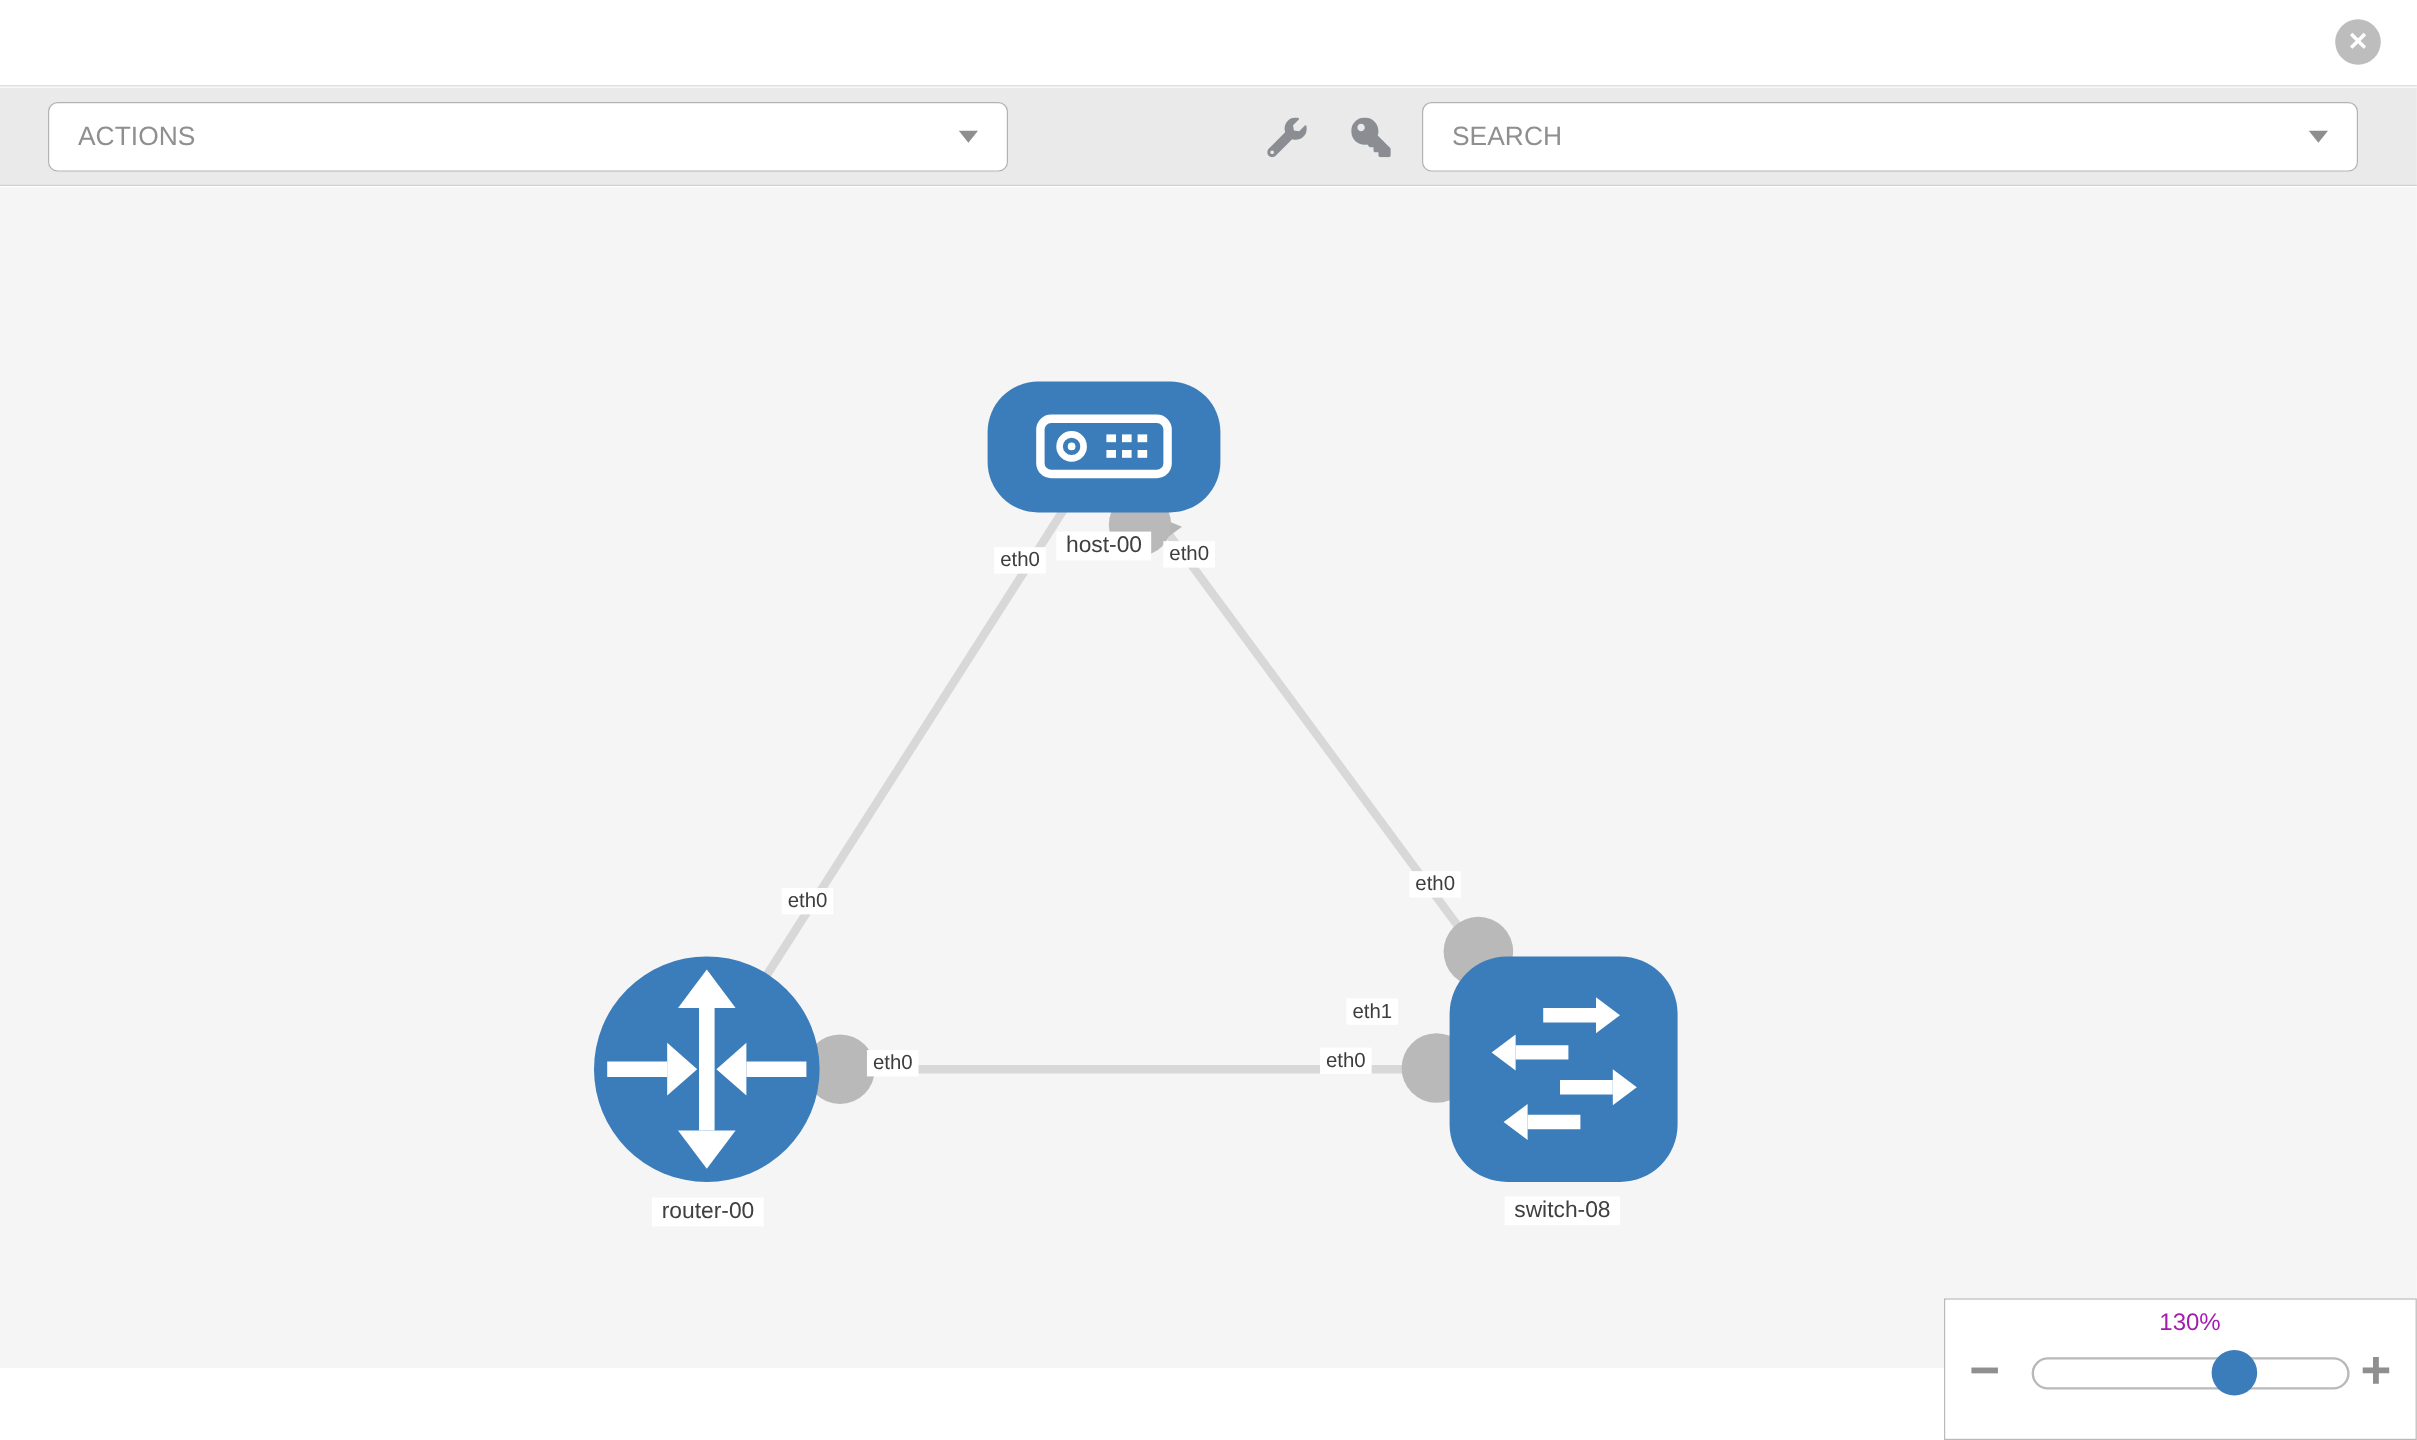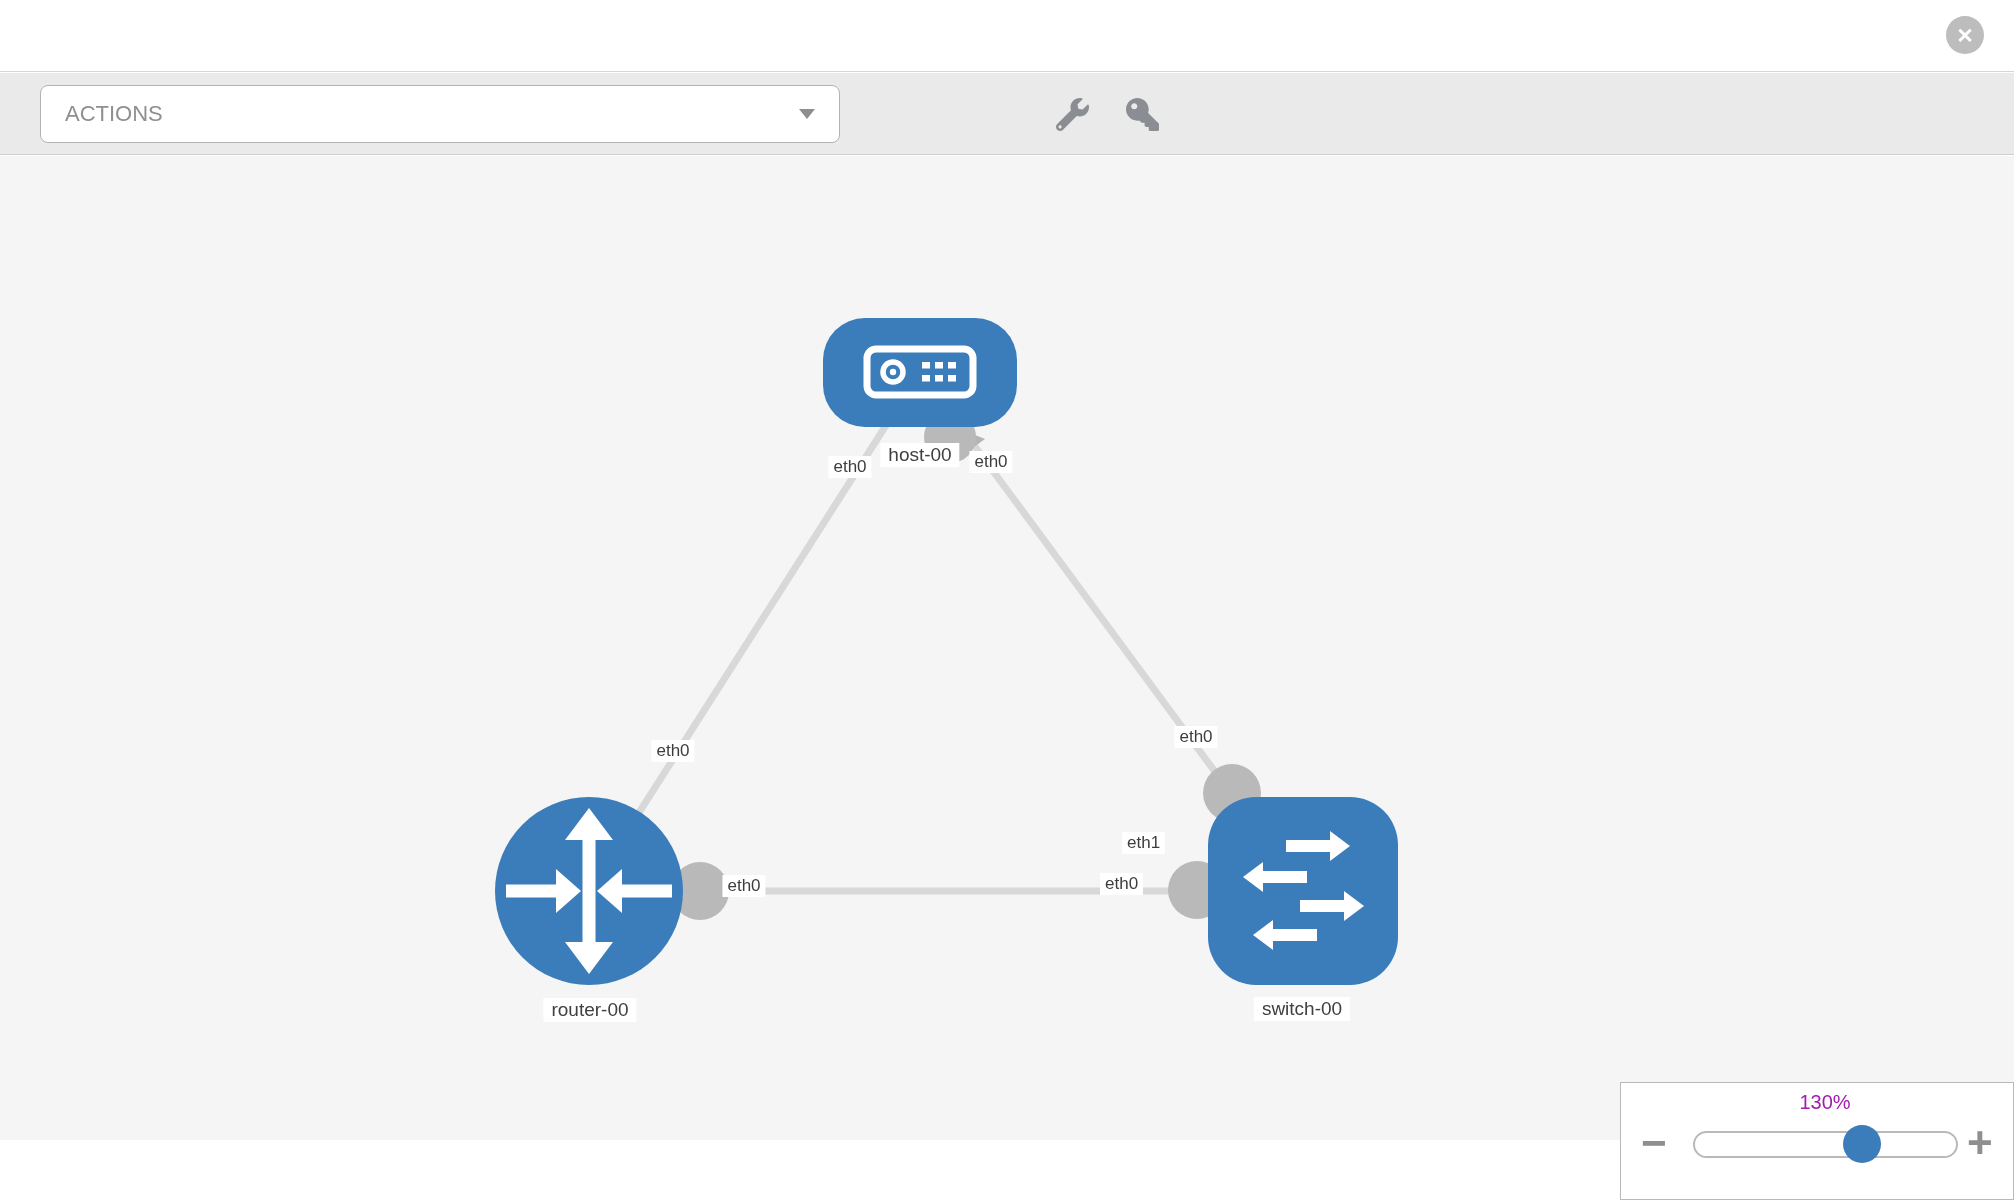--- a/index.html
+++ b/index.html
@@ -59,20 +59,24 @@
     <svg class="tool-icon tool-wrench" viewBox="0 0 512 512">
       <path d="M507.73 109.1c-2.24-9.03-13.54-12.09-20.12-5.51l-74.36 74.36-67.88-11.31-11.31-67.88 74.36-74.36c6.62-6.62 3.43-17.9-5.66-20.16-47.38-11.74-99.55.91-136.58 37.93-39.64 39.64-50.55 97.1-34.05 147.2L18.74 402.76c-24.99 24.99-24.99 65.51 0 90.5 24.99 24.99 65.51 24.99 90.5 0l213.21-213.21c50.12 16.71 107.47 5.68 147.37-34.22 37.07-37.07 49.7-89.32 37.91-136.73zM64 472c-13.25 0-24-10.75-24-24 0-13.26 10.75-24 24-24s24 10.74 24 24c0 13.25-10.75 24-24 24z"></path>
     </svg>
 
     <svg class="tool-icon tool-key" viewBox="0 0 512 512">
       <g transform="translate(512,0) scale(-1,1)">
         <path d="M512 176.001C512 273.203 433.202 352 336 352c-11.22 0-22.19-1.062-32.827-3.069l-24.012 27.014A23.999 23.999 0 0 1 261.223 384H224v40c0 13.255-10.745 24-24 24h-40v40c0 13.255-10.745 24-24 24H24c-13.255 0-24-10.745-24-24v-78.059c0-6.365 2.529-12.47 7.029-16.971l161.802-161.802C163.108 213.814 160 195.271 160 176 160 78.798 238.797.001 335.999 0 433.488-.001 512 78.511 512 176.001zM336 128c0 26.51 21.49 48 48 48s48-21.49 48-48-21.49-48-48-48-48 21.49-48 48z"></path>
       </g>
     </svg>
 
+    <div class="select select-search">
+      <span>SEARCH</span>
+      <span class="caret"></span>
+    </div>
   </div>
 
   <div class="canvas">
     <svg width="2014" height="1044" viewBox="0 0 2014 1044">
 
       <g stroke="#d8d8d8" stroke-width="7">
         <line x1="920" y1="216" x2="589" y2="735"></line>
         <line x1="920" y1="216" x2="1303" y2="735"></line>
         <line x1="589" y1="735" x2="1303" y2="735"></line>
       </g>
@@ -134,21 +138,21 @@
     <span class="lbl eth" style="left:850px;top:300px">eth0</span>
     <span class="lbl eth" style="left:991px;top:295px">eth0</span>
     <span class="lbl eth" style="left:673px;top:584px">eth0</span>
     <span class="lbl eth" style="left:1196px;top:570px">eth0</span>
     <span class="lbl eth" style="left:744px;top:719px">eth0</span>
     <span class="lbl eth edge" style="left:1100px;top:717px">eth0</span>
     <span class="lbl eth edge" style="left:1122px;top:676px">eth1</span>
 
     <span class="lbl node" style="left:920px;top:287px">host-00</span>
     <span class="lbl node" style="left:590px;top:842px">router-00</span>
-    <span class="lbl node" style="left:1302px;top:841px">switch-00</span>
+    <span class="lbl node" style="left:1302px;top:841px">switch-08</span>
 
     <div class="zoom-panel">
       <span class="zoom-level">130%</span>
       <span class="zoom-minus">−</span>
       <div class="zoom-track"></div>
       <div class="zoom-thumb"></div>
       <span class="zoom-plus">+</span>
     </div>
   </div>
 

